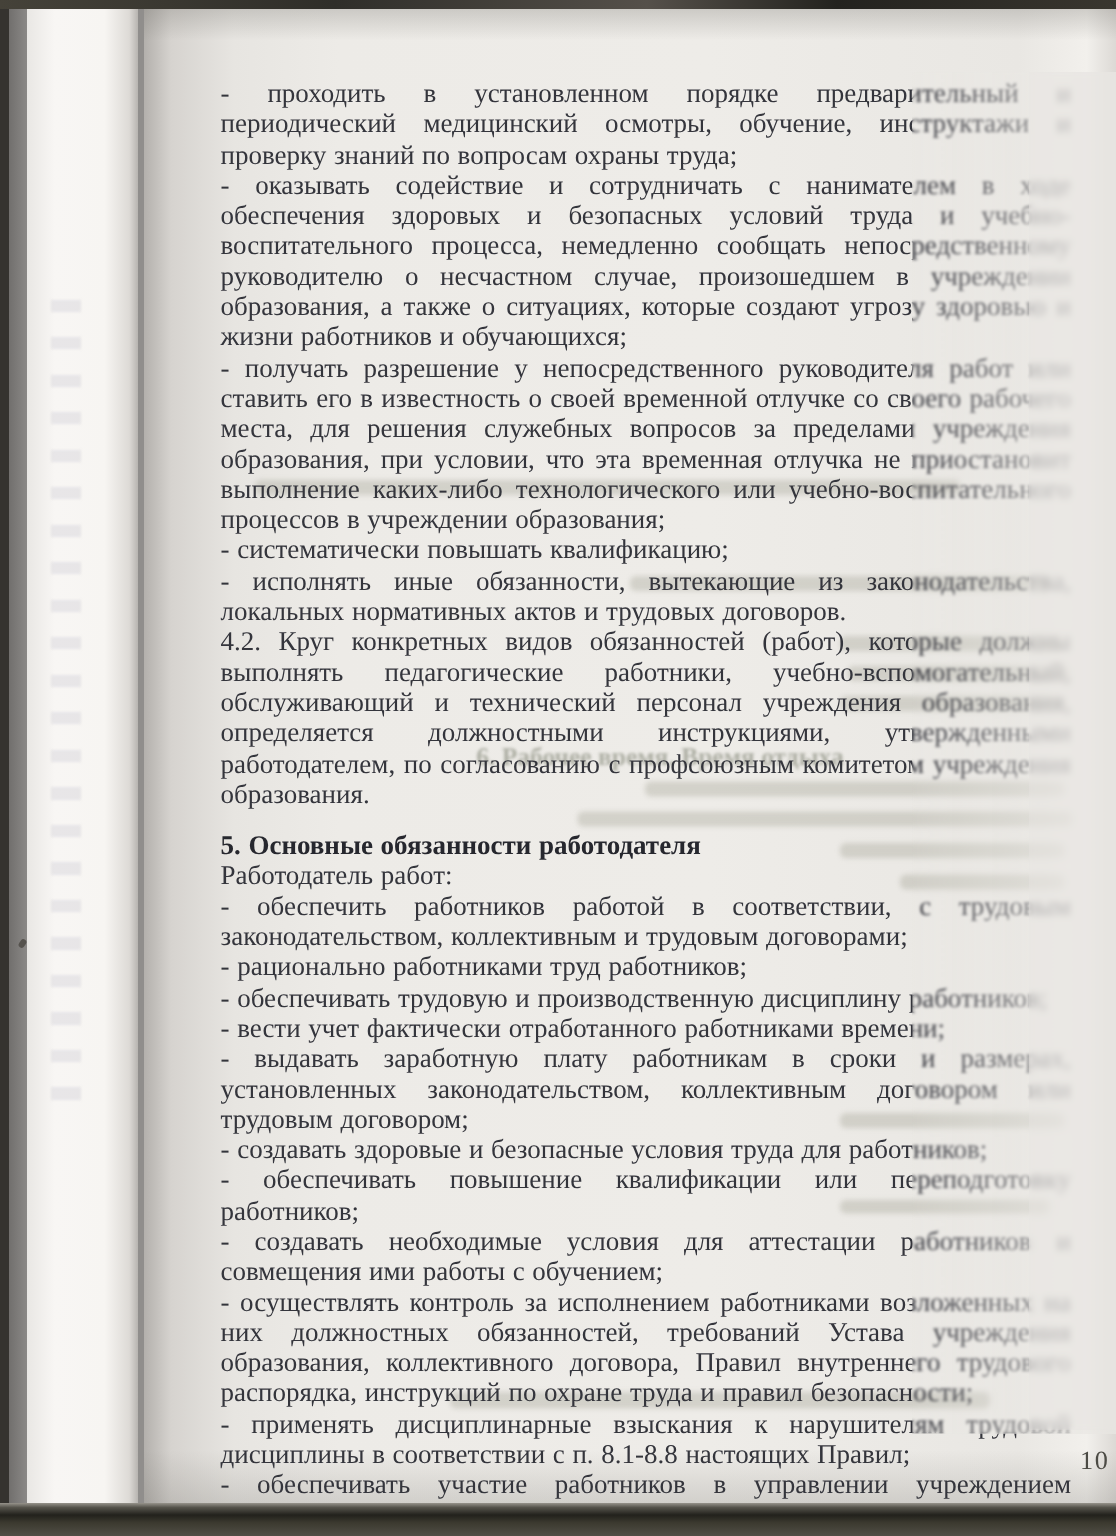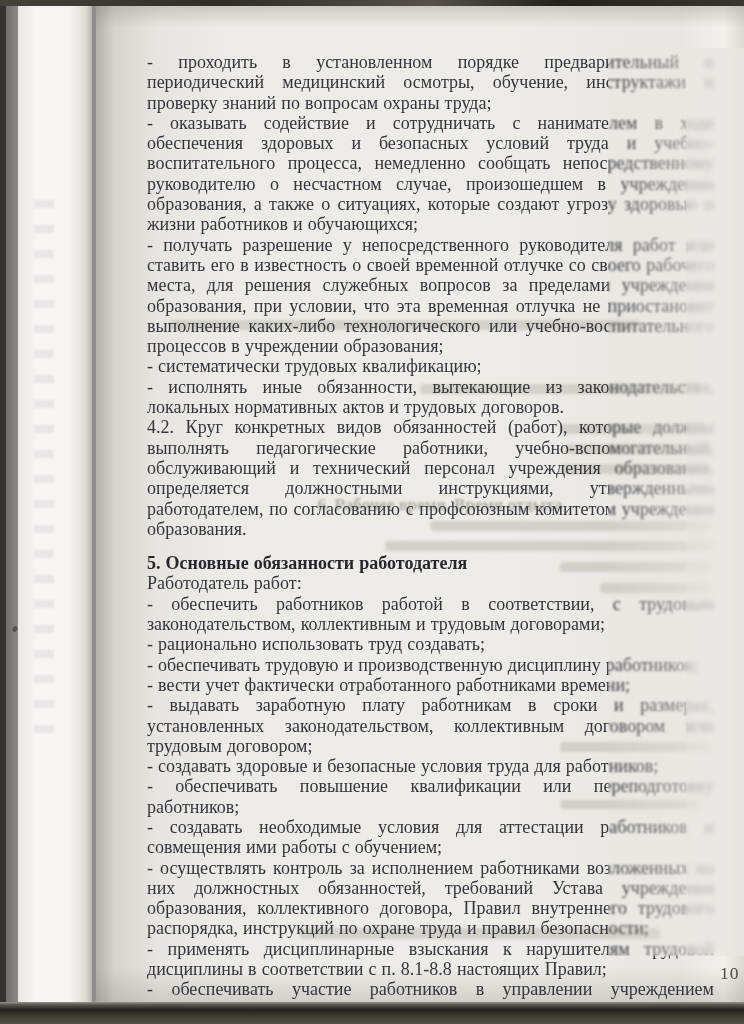--- a/index.html
+++ b/index.html
@@ -80,27 +80,27 @@
   <div class="bleed" style="left:560px;top:562px;width:150px;"></div>
   <div class="bleed" style="left:600px;top:583px;width:110px;"></div>
   <div class="bleed" style="left:560px;top:742px;width:150px;"></div>
   <div class="bleed" style="left:560px;top:800px;width:140px;height:9px;"></div>
   <div class="bleed" style="left:300px;top:928px;width:360px;height:11px;"></div>
 
   <div class="page-text">
     <p>- проходить в установленном порядке предварительный и периодический медицинский осмотры, обучение, инструктажи и проверку знаний по вопросам охраны труда;</p>
     <p>- оказывать содействие и сотрудничать с нанимателем в ходе обеспечения здоровых и безопасных условий труда и учебно-воспитательного процесса, немедленно сообщать непосредственному руководителю о несчастном случае, произошедшем в учреждении образования, а также о ситуациях, которые создают угрозу здоровью и жизни работников и обучающихся;</p>
     <p>- получать разрешение у непосредственного руководителя работ или ставить его в известность о своей временной отлучке со своего рабочего места, для решения служебных вопросов за пределами учреждения образования, при условии, что эта временная отлучка не приостановит выполнение каких-либо технологического или учебно-воспитательного процессов в учреждении образования;</p>
-    <p>- систематически трудовых квалификацию;</p>
+    <p>- систематически повышать квалификацию;</p>
     <p>- исполнять иные обязанности, вытекающие из законодательства, локальных нормативных актов и трудовых договоров.</p>
     <p>4.2. Круг конкретных видов обязанностей (работ), которые должны выполнять педагогические работники, учебно-вспомогательный, обслуживающий и технический персонал учреждения образования, определяется должностными инструкциями, утвержденными работодателем, по согласованию с профсоюзным комитетом учреждения образования.</p>
     <p class="heading">5. Основные обязанности работодателя</p>
     <p>Работодатель работ:</p>
     <p>- обеспечить работников работой в соответствии, с трудовым законодательством, коллективным и трудовым договорами;</p>
-    <p>- рационально использовать труд создавать;</p>
+    <p>- рационально работниками труд работников;</p>
     <p>- обеспечивать трудовую и производственную дисциплину работников;</p>
     <p>- вести учет фактически отработанного работниками времени;</p>
     <p>- выдавать заработную плату работникам в сроки и размерах, установленных законодательством, коллективным договором или трудовым договором;</p>
     <p>- создавать здоровые и безопасные условия труда для работников;</p>
     <p>- обеспечивать повышение квалификации или переподготовку работников;</p>
     <p>- создавать необходимые условия для аттестации работников и совмещения ими работы с обучением;</p>
     <p>- осуществлять контроль за исполнением работниками возложенных на них должностных обязанностей, требований Устава учреждения образования, коллективного договора, Правил внутреннего трудового распорядка, инструкций по охране труда и правил безопасности;</p>
     <p>- применять дисциплинарные взыскания к нарушителям трудовой дисциплины в соответствии с п. 8.1-8.8 настоящих Правил;</p>
     <p>- обеспечивать участие работников в управлении учреждением образования, своевременно рассматривать критические замечания работников и сообщать им о принятых мерах;</p>
 

